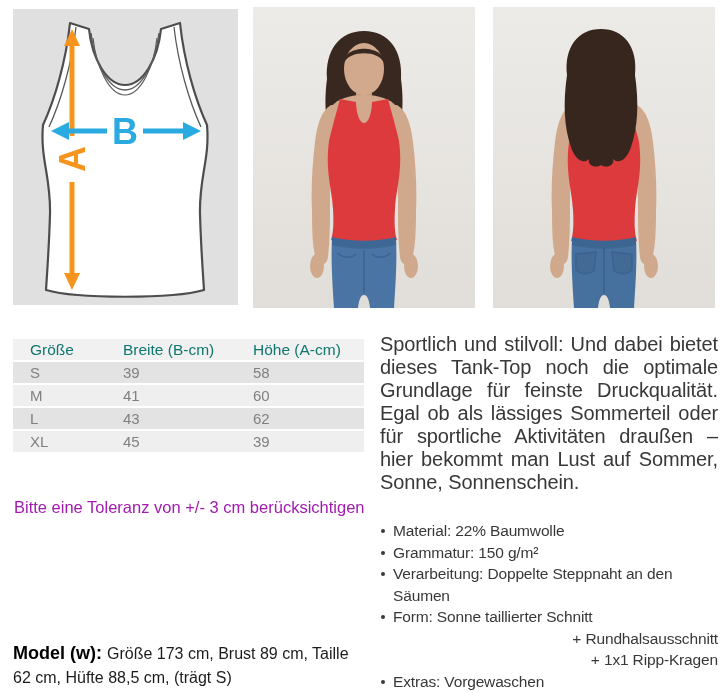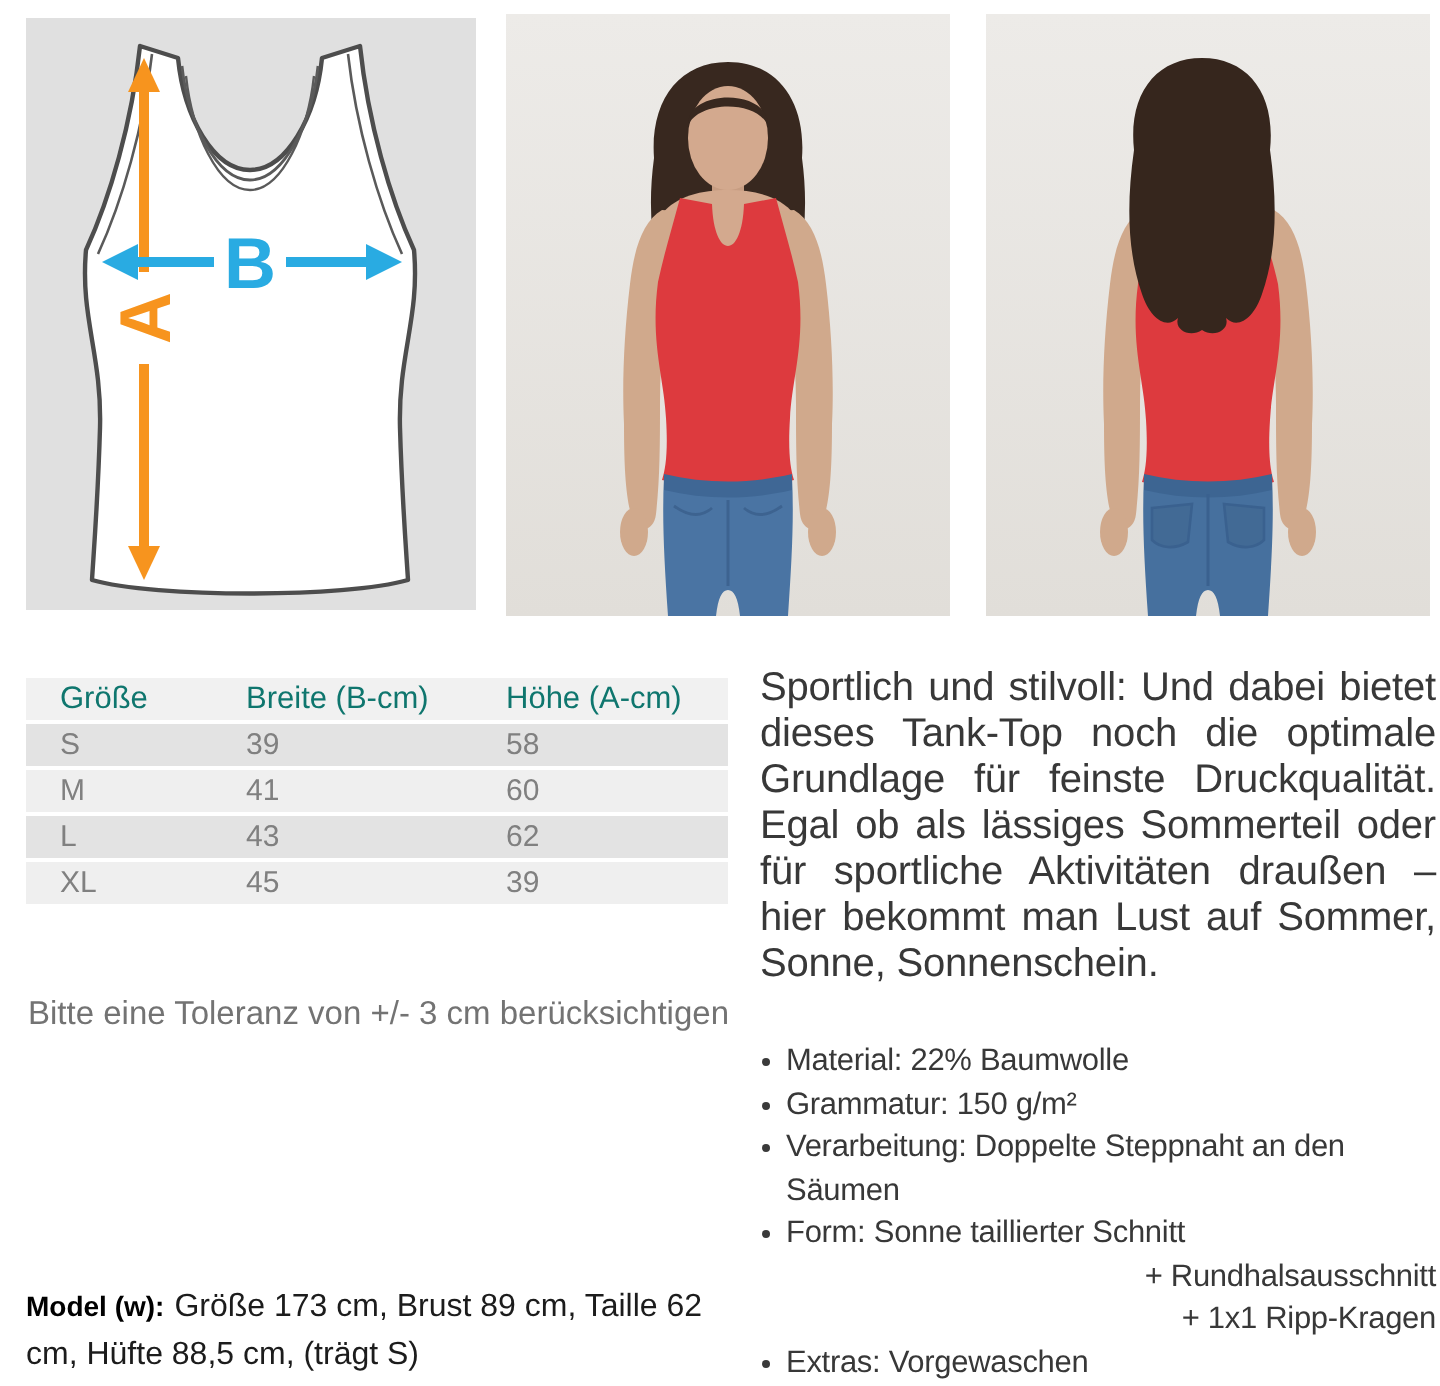--- a/index.html
+++ b/index.html
@@ -25,42 +25,42 @@
     font-size:15px;font-weight:normal;white-space:nowrap;
   }
   .size-table col.c1{width:93px;} .size-table col.c2{width:130px;} .size-table col.c3{width:128px;}
   .size-table thead th{background:#f1f1f1;color:#0f766e;font-size:15.5px;}
   .size-table tbody td{color:#808080;}
   .size-table tbody tr:nth-child(odd) td{background:#e3e3e3;}
   .size-table tbody tr:nth-child(even) td{background:#efefef;}
 
   .tolerance-note{
     position:absolute;left:14px;top:498px;width:360px;
-    font-size:16.5px;color:#737373;
+    font-size:16.5px;color:#a21caf;
   }
 
   
   .right-col{position:absolute;left:380px;top:333px;width:338px;color:#383838;}
   .intro-paragraph{
     font-size:20px;line-height:23px;text-align:justify;letter-spacing:-0.1px;margin:0;
   }
   .spec-list{margin-top:26px;}
   .spec-row{display:flex;align-items:flex-start;line-height:21.5px;font-size:15.5px;letter-spacing:-0.15px;}
   .spec-row .dot{
     flex:0 0 auto;width:4px;height:4px;border-radius:50%;background:#3a3a3a;
     margin:9px 8px 0 1px;
   }
   .spec-row.indent{padding-left:41px;justify-content:flex-end;}
 
   
   .model-info{
     position:absolute;left:13px;top:641px;width:356px;
     font-size:16px;line-height:24px;color:#1c1c1c;
   }
-  .model-info b{color:#000;margin-right:5px;font-size:14px;text-align:center;}
+  .model-info b{color:#000;margin-right:5px;font-size:18px;text-align:center;}
 </style>
 </head>
 <body>
 
 <div class="panel panel-diagram">
   <svg viewBox="0 0 225 296">
 
     <g>
       <path d="M57,14 L76,20 C79,50 94,76 112,76 C130,76 145,50 148,20 L167,14
                C171,52 182,90 194,116 C197,150 186,168 187,205 C188,240 190,265 191,281

